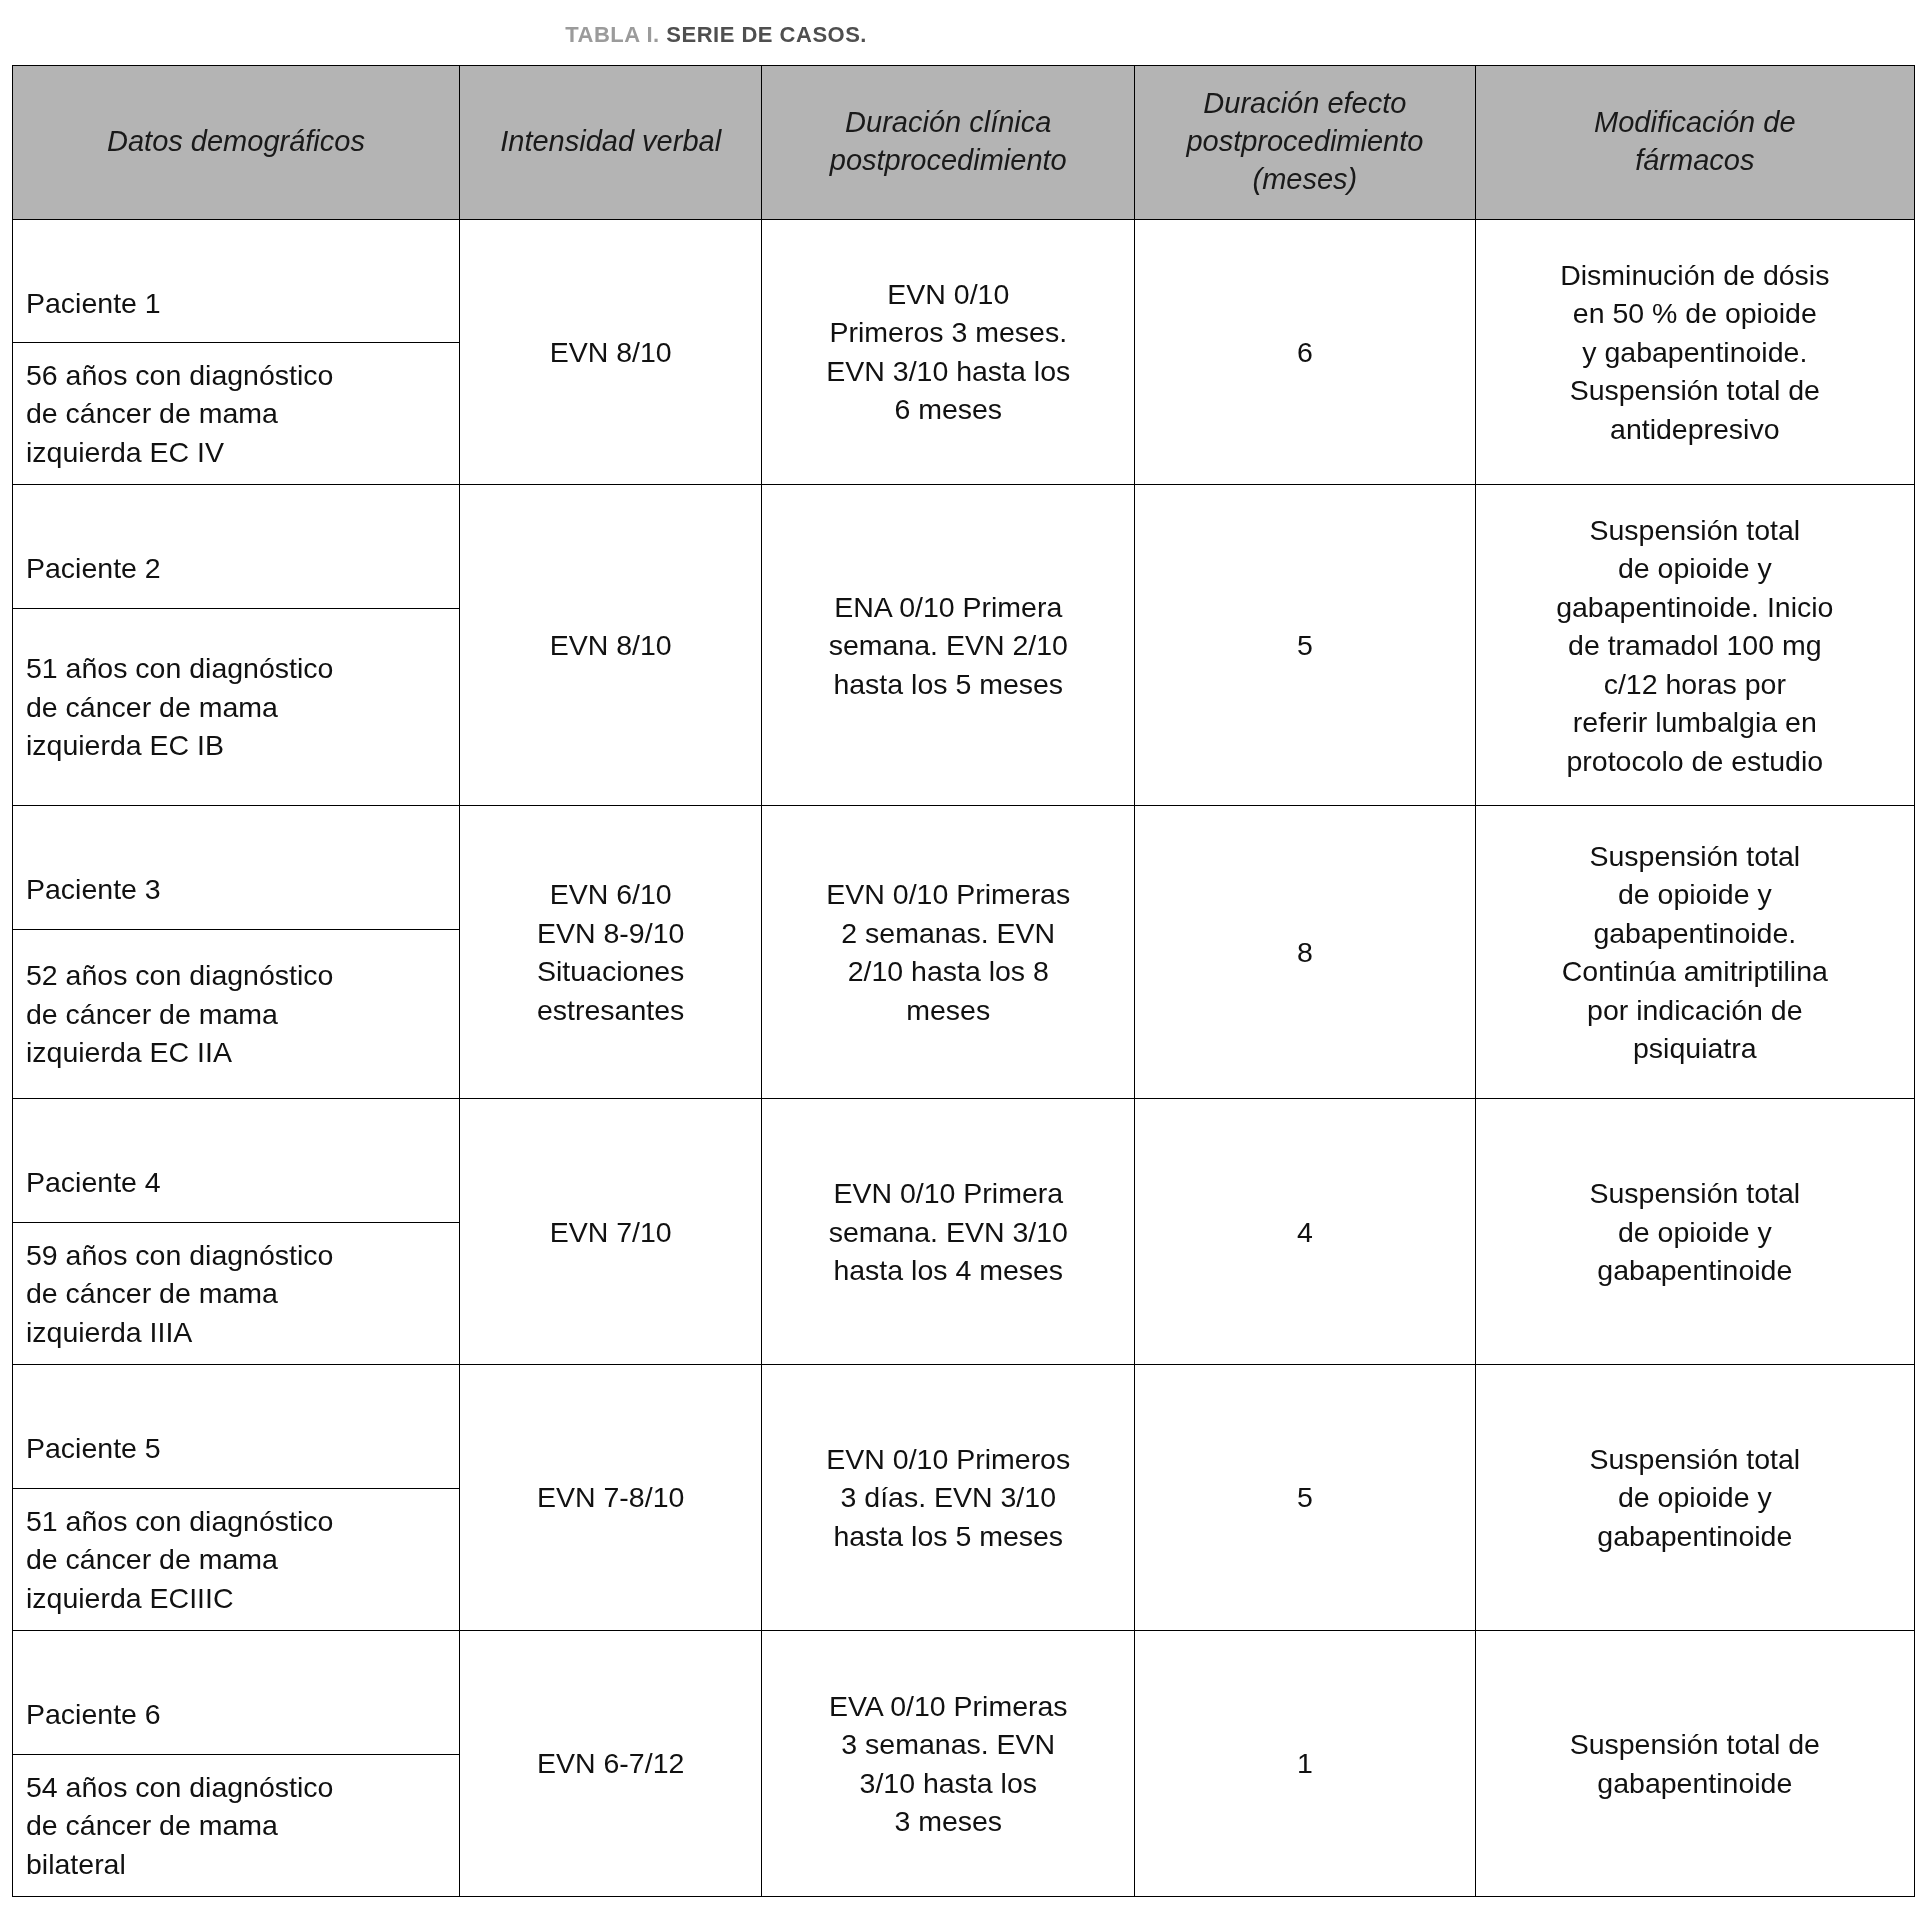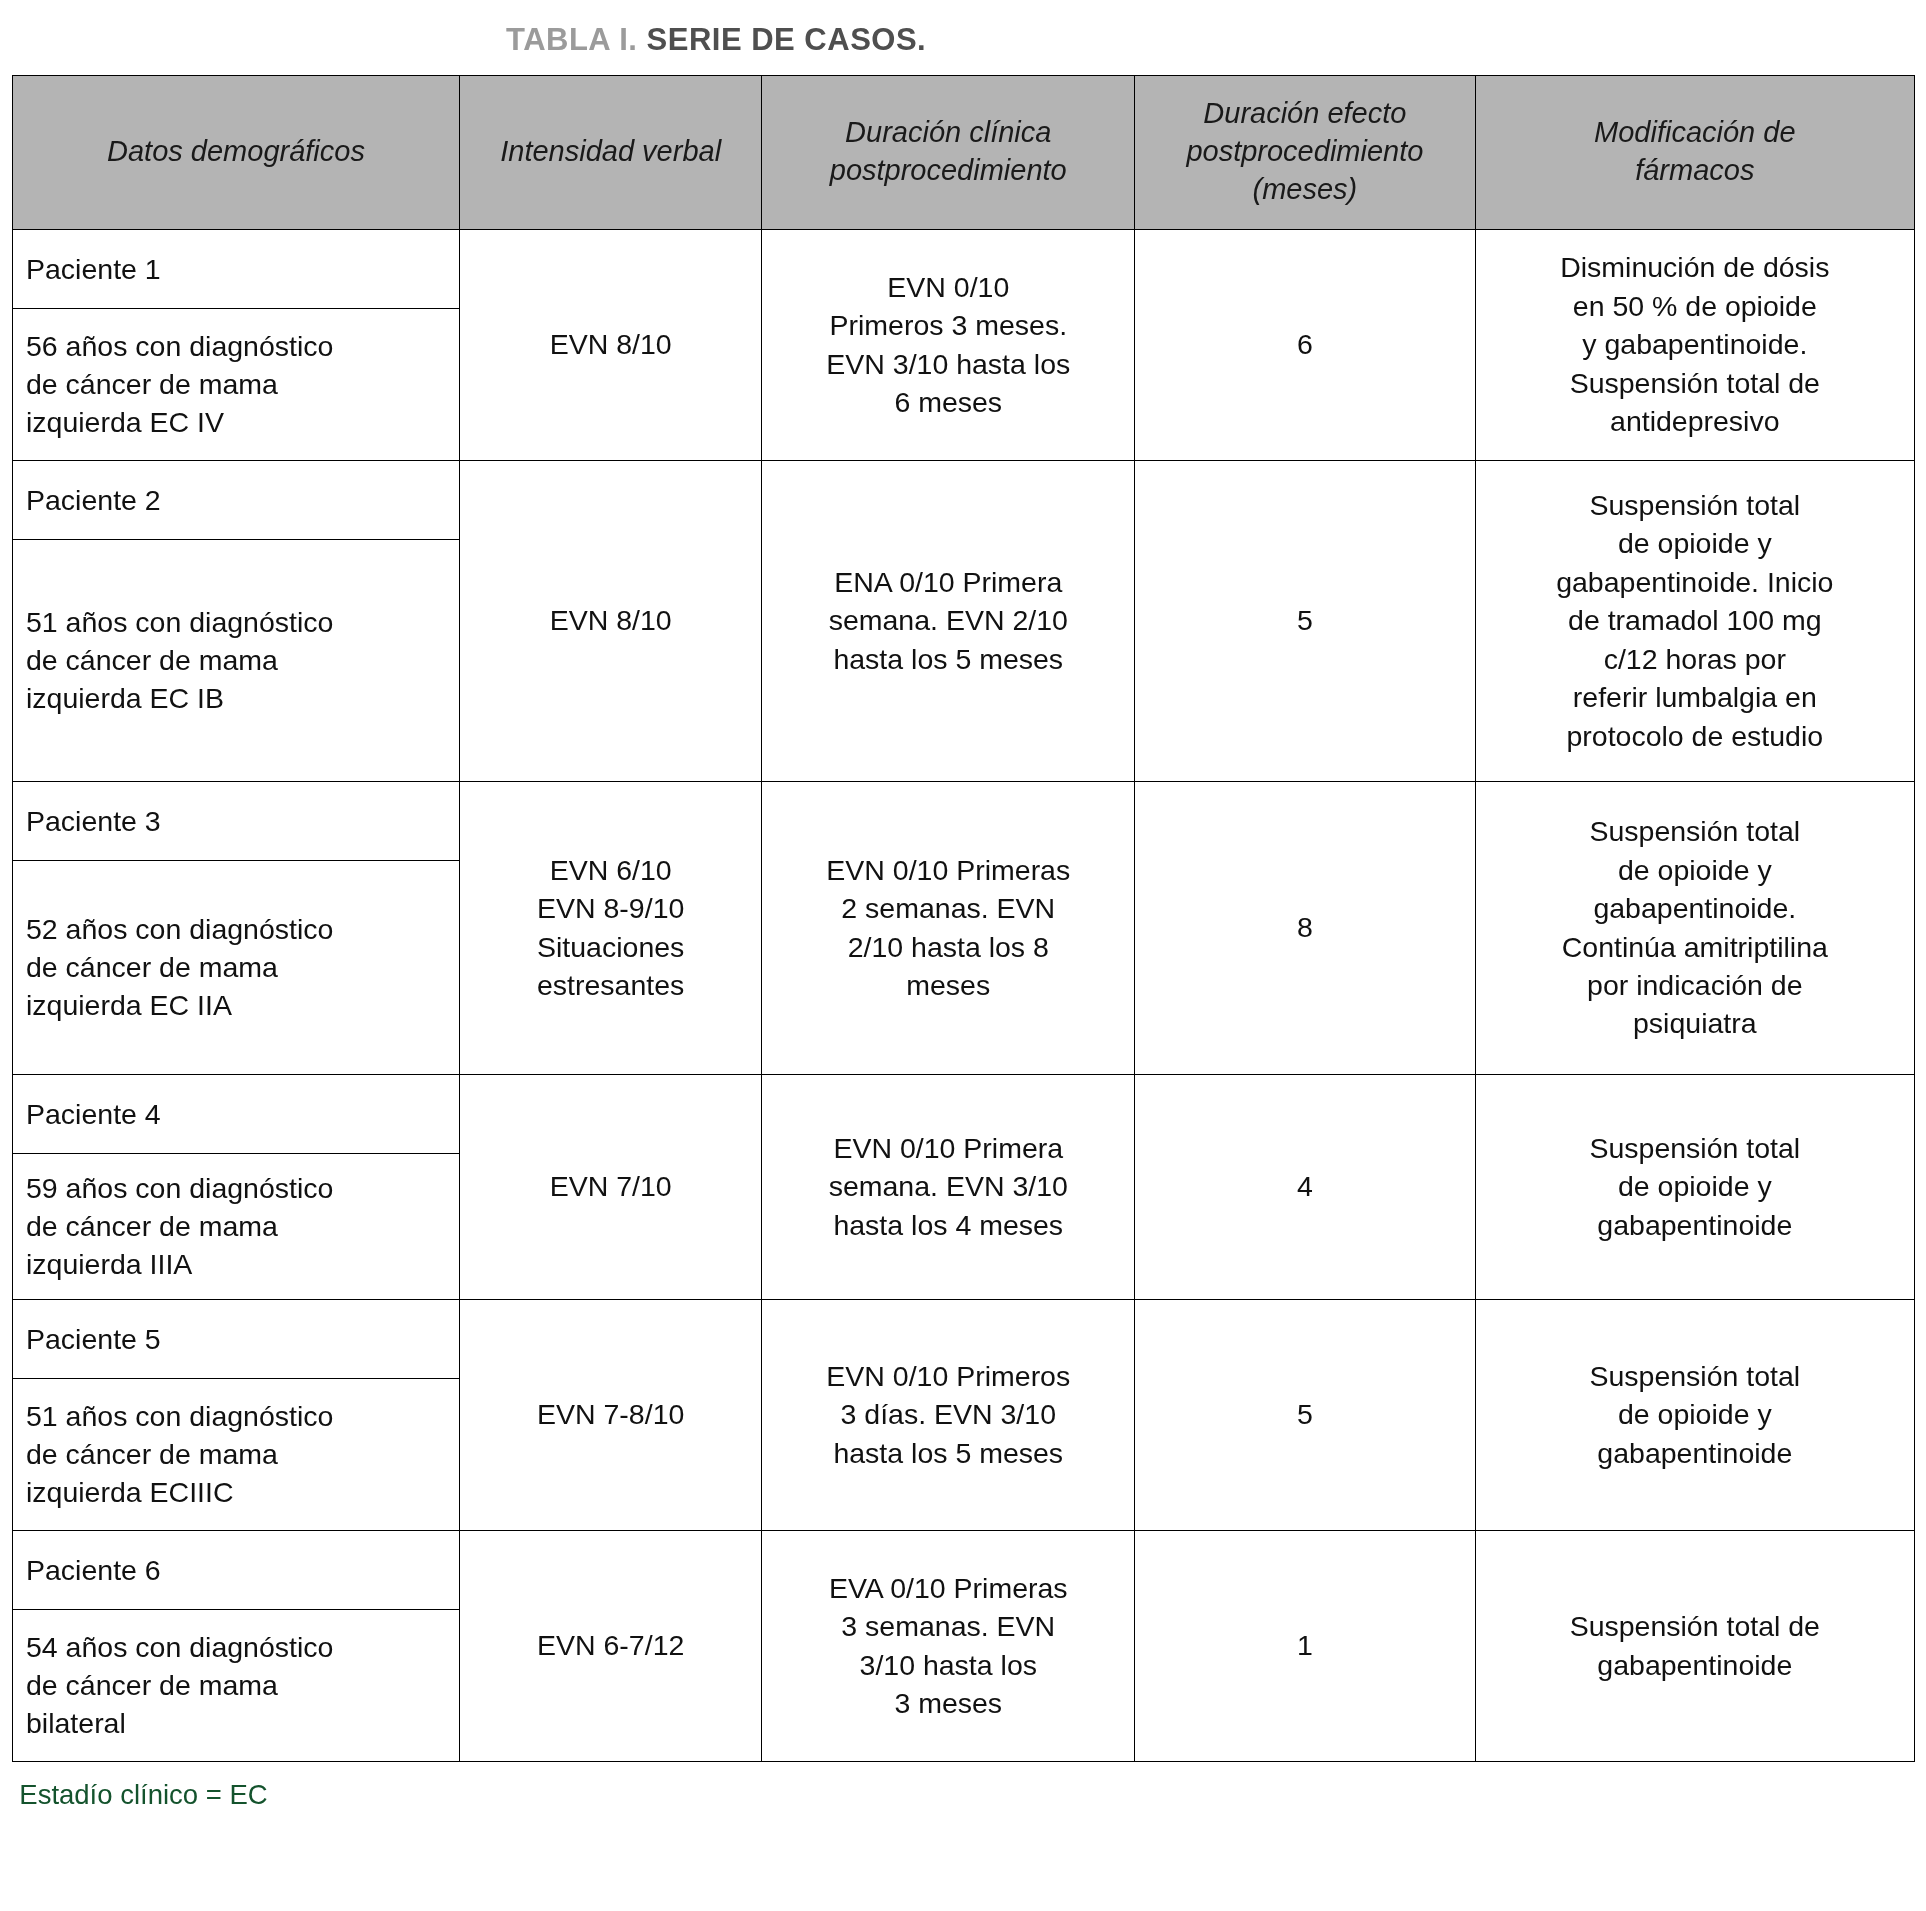--- a/index.html
+++ b/index.html
@@ -8,21 +8,21 @@
     width: 1927px;
     min-height: 1911px;
     font-family: "Liberation Sans", sans-serif;
     color: #111111;
   }
   .page { padding: 11px 12px 18.4px 12px; }
 
   .title {
     width: 74%;
     text-align: center;
-    font-size: 31px;
+    font-size: 22px;
     font-weight: bold;
     padding: 11px 0 16.5px 0;
     letter-spacing: 0.5px;
   }
   .title-strong { color: #9b9b9b; }
   .title-rest { color: #4f4f4f; }
 
   table.cases {
     border-collapse: collapse;
     width: 1903px;
@@ -56,20 +56,21 @@
   td.demo { padding: 0; text-align: left; white-space: normal; }
   .demo-inner { display: flex; flex-direction: column; }
   .patient-name {
     flex: 0 0 auto;
     min-height: 66px;
     display: flex;
     align-items: center;
     padding: 20px 13px;
     border-bottom: 1.8px solid #000000;
     white-space: pre-line;
+    margin-top: 44px;
   }
   .patient-desc {
     flex: 1 1 auto;
     display: flex;
     align-items: center;
     padding: 13px;
     white-space: pre-line;
   }
   tr.r1 .demo-inner { min-height: 230px; }
   tr.r2 .demo-inner { min-height: 320px; }

